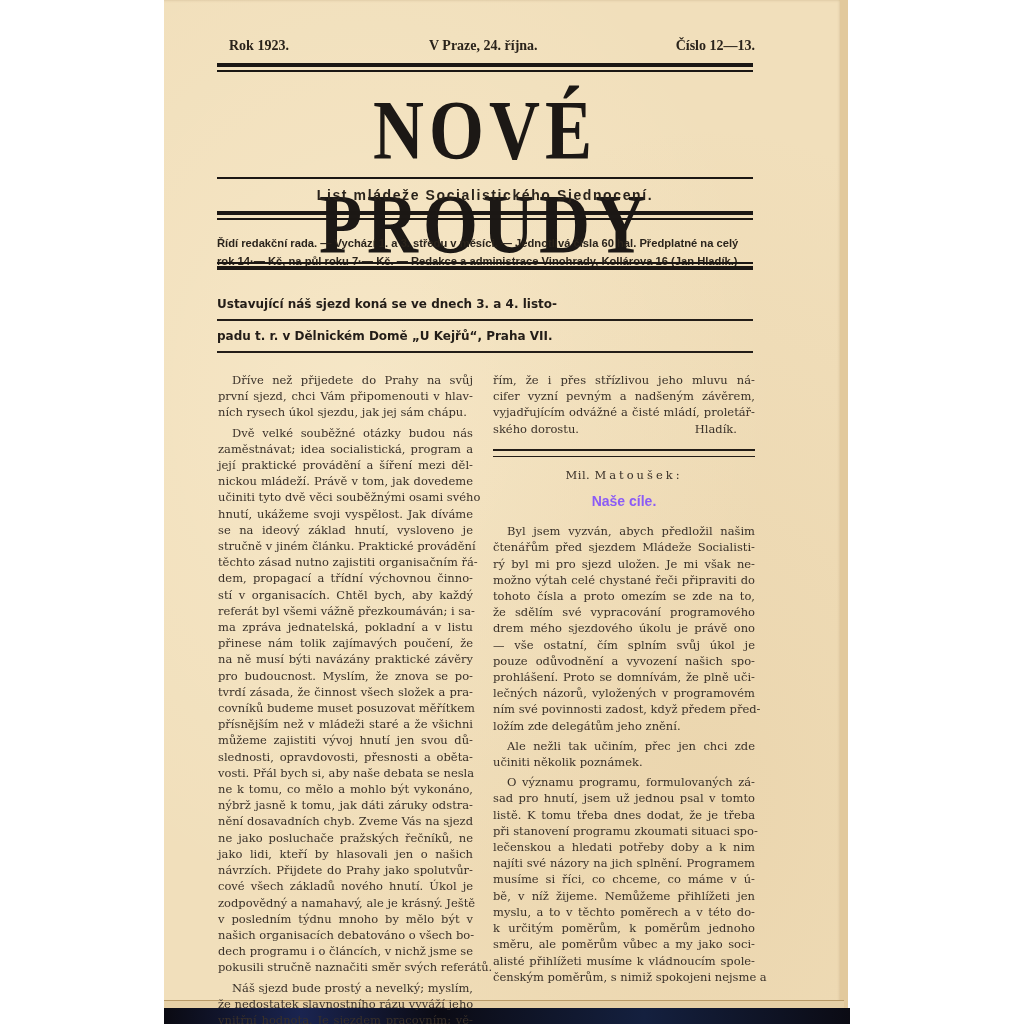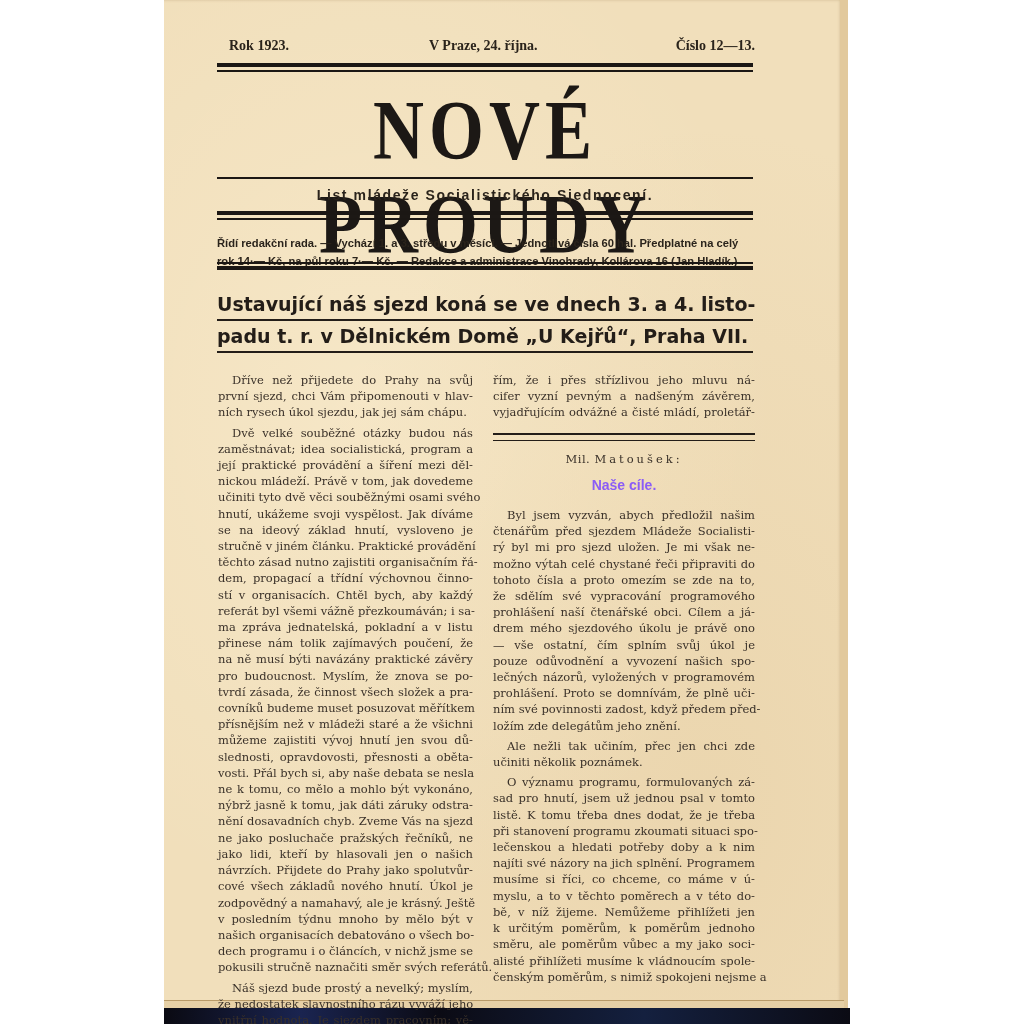--- a/index.html
+++ b/index.html
@@ -21,21 +21,21 @@
   .masthead { position:absolute; left:217px; top:84px; width:536px; height:94px; text-align:center;
               font-family:"Liberation Serif", serif; font-weight:bold; font-size:84px; line-height:94px; color:#1c1815;
               letter-spacing:6px; transform:scaleX(0.84); transform-origin:center; }
   .subtitle { position:absolute; left:217px; top:187px; width:536px; text-align:center; font-family:"Liberation Sans", sans-serif;
               font-weight:bold; font-size:14px; letter-spacing:1.6px; color:#2a231b; }
   .info { position:absolute; left:217px; top:234px; width:536px; font-family:"Liberation Sans", sans-serif; font-weight:bold;
           font-size:11.2px; line-height:18px; color:#2a231b; text-align:justify; }
   .info div { white-space:nowrap; }
 
   .headline { position:absolute; left:217px; top:291px; width:536px; font-family:"DejaVu Sans", sans-serif; font-weight:bold;
-              font-size:19px; color:#231d18; }
+              font-size:12px; color:#231d18; }
   .headline .hl-line { height:28px; line-height:26px; white-space:nowrap; border-bottom:2px solid #231d18; margin-bottom:2px; }
 
   .col { position:absolute; top:372px; font-family:"DejaVu Serif", serif; font-size:11.5px; line-height:16.2px; color:#3a3129; }
   .col .ln { white-space:nowrap; text-align:justify; text-align-last:justify; display:block; }
   .col .ln.last { text-align-last:left; }
   .col-left { left:218px; width:255px; }
   .col-right { left:493px; width:262px; }
   .indent { padding-left:14px; }
   .sig-line { display:flex; justify-content:space-between; }
   .divider-double { height:5px; border-top:2px solid #231d18; border-bottom:1.5px solid #231d18; margin:12px 0 10px 0; }
@@ -119,50 +119,53 @@
     <span class="ln">že nedostatek slavnostního rázu vyváží jeho</span>
     <span class="ln">vnitřní hodnota. Je sjezdem pracovním; vě-</span>
   </div>
 
 <div class="col col-right">
   <div id="contLines">
       <span class="ln">řím, že i přes střízlivou jeho mluvu ná-</span>
       <span class="ln">cifer vyzní pevným a nadšeným závěrem,</span>
       <span class="ln">vyjadřujícím odvážné a čisté mládí, proletář-</span>
     </div>
+  <div class="sig-line">
+    <span>ského dorostu.</span>
+    <span style="padding-right:18px">Hladík.</span>
+  </div>
   <div class="divider-double"></div>
   <div class="author">
     <span>Mil.</span>
     <span class="spaced">Matoušek:</span>
   </div>
   <div class="article-title">Naše cíle.</div>
   <div id="art2Lines">
       <span class="ln indent">Byl jsem vyzván, abych předložil našim</span>
       <span class="ln">čtenářům před sjezdem Mládeže Socialisti-</span>
       <span class="ln">rý byl mi pro sjezd uložen. Je mi však ne-</span>
       <span class="ln">možno výtah celé chystané řeči připraviti do</span>
       <span class="ln">tohoto čísla a proto omezím se zde na to,</span>
       <span class="ln">že sdělím své vypracování programového</span>
-      <span class="ln">prohlášení naší čtenářské obci. Cílem a já-</span>
       <span class="ln">drem mého sjezdového úkolu je právě ono</span>
       <span class="ln">— vše ostatní, čím splním svůj úkol je</span>
       <span class="ln">pouze odůvodnění a vyvození našich spo-</span>
+      <span class="ln">prohlášení. Proto se domnívám, že plně uči-</span>
       <span class="ln">lečných názorů, vyložených v programovém</span>
-      <span class="ln">prohlášení. Proto se domnívám, že plně uči-</span>
       <span class="ln">ním své povinnosti zadost, když předem před-</span>
       <span class="ln last">ložím zde delegátům jeho znění.</span>
       <span class="ln indent" style="margin-top: 4px;">Ale nežli tak učiním, přec jen chci zde</span>
       <span class="ln last">učiniti několik poznámek.</span>
       <span class="ln indent" style="margin-top: 4px;">O významu programu, formulovaných zá-</span>
       <span class="ln">sad pro hnutí, jsem už jednou psal v tomto</span>
       <span class="ln">listě. K tomu třeba dnes dodat, že je třeba</span>
       <span class="ln">při stanovení programu zkoumati situaci spo-</span>
       <span class="ln">lečenskou a hledati potřeby doby a k nim</span>
       <span class="ln">najíti své názory na jich splnění. Programem</span>
       <span class="ln">musíme si říci, co chceme, co máme v ú-</span>
+      <span class="ln">bě, v níž žijeme. Nemůžeme přihlížeti jen</span>
       <span class="ln">myslu, a to v těchto poměrech a v této do-</span>
-      <span class="ln">bě, v níž žijeme. Nemůžeme přihlížeti jen</span>
       <span class="ln">k určitým poměrům, k poměrům jednoho</span>
       <span class="ln">směru, ale poměrům vůbec a my jako soci-</span>
       <span class="ln">alisté přihlížeti musíme k vládnoucím spole-</span>
       <span class="ln">čenským poměrům, s nimiž spokojeni nejsme a</span>
     </div>
 </div>
 
 </body></html>

